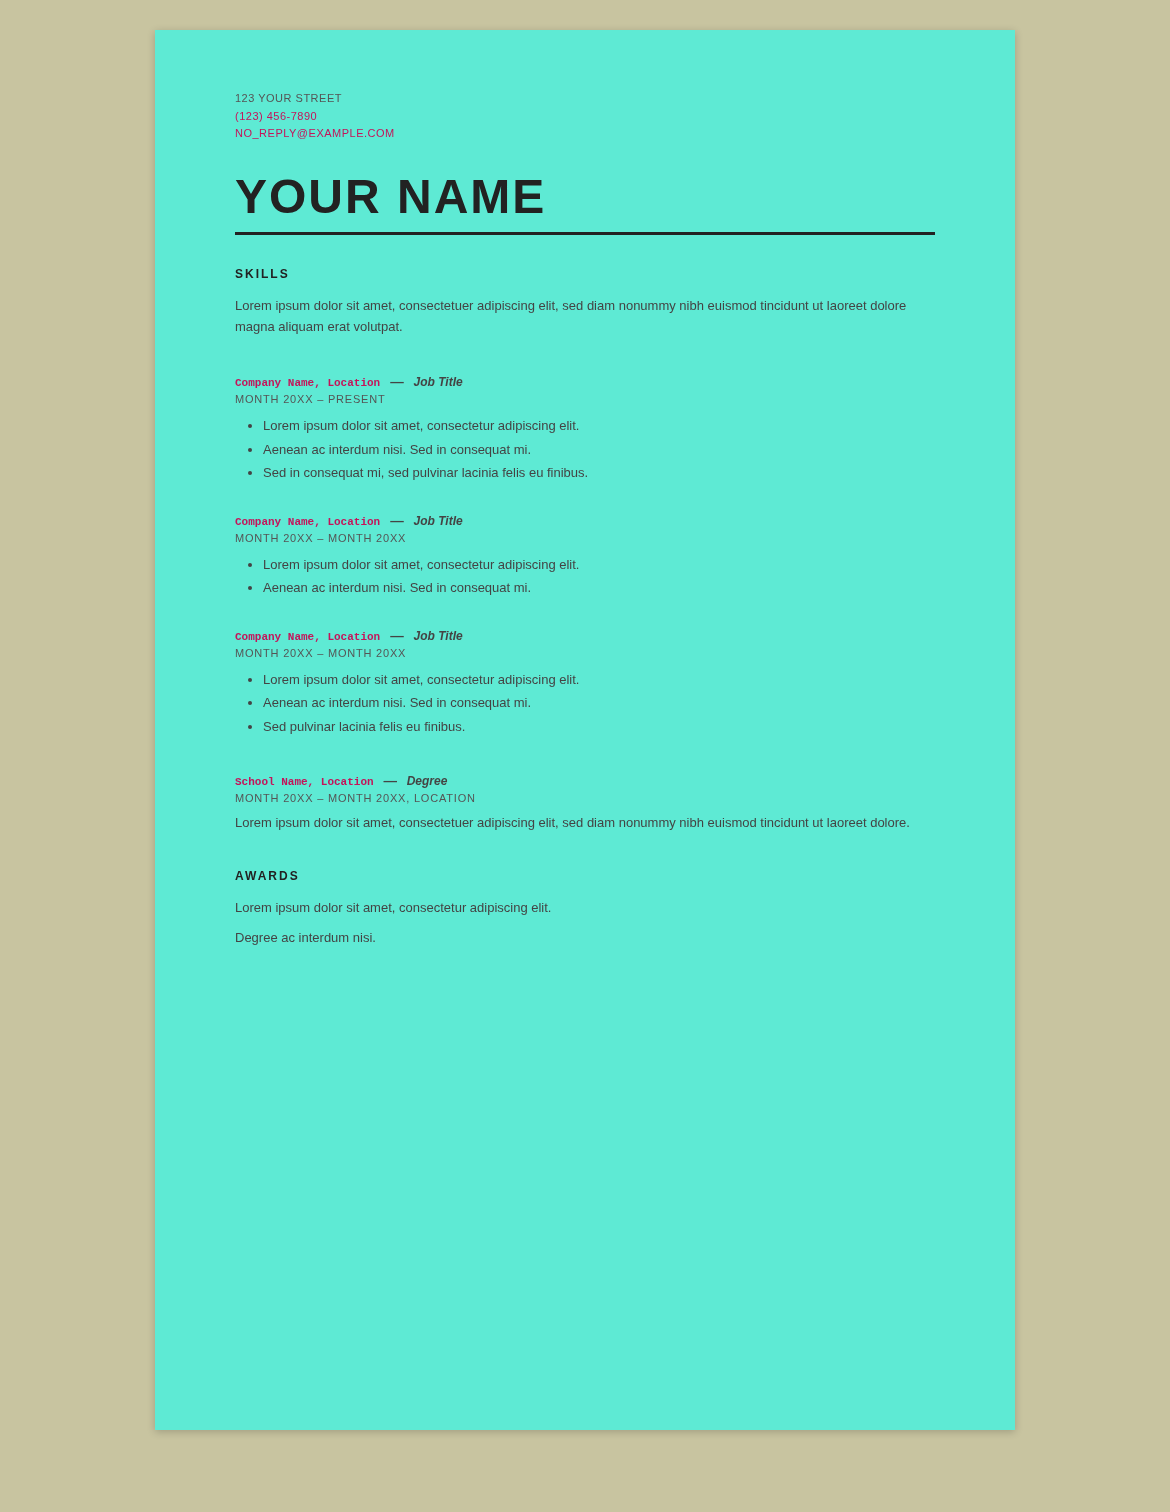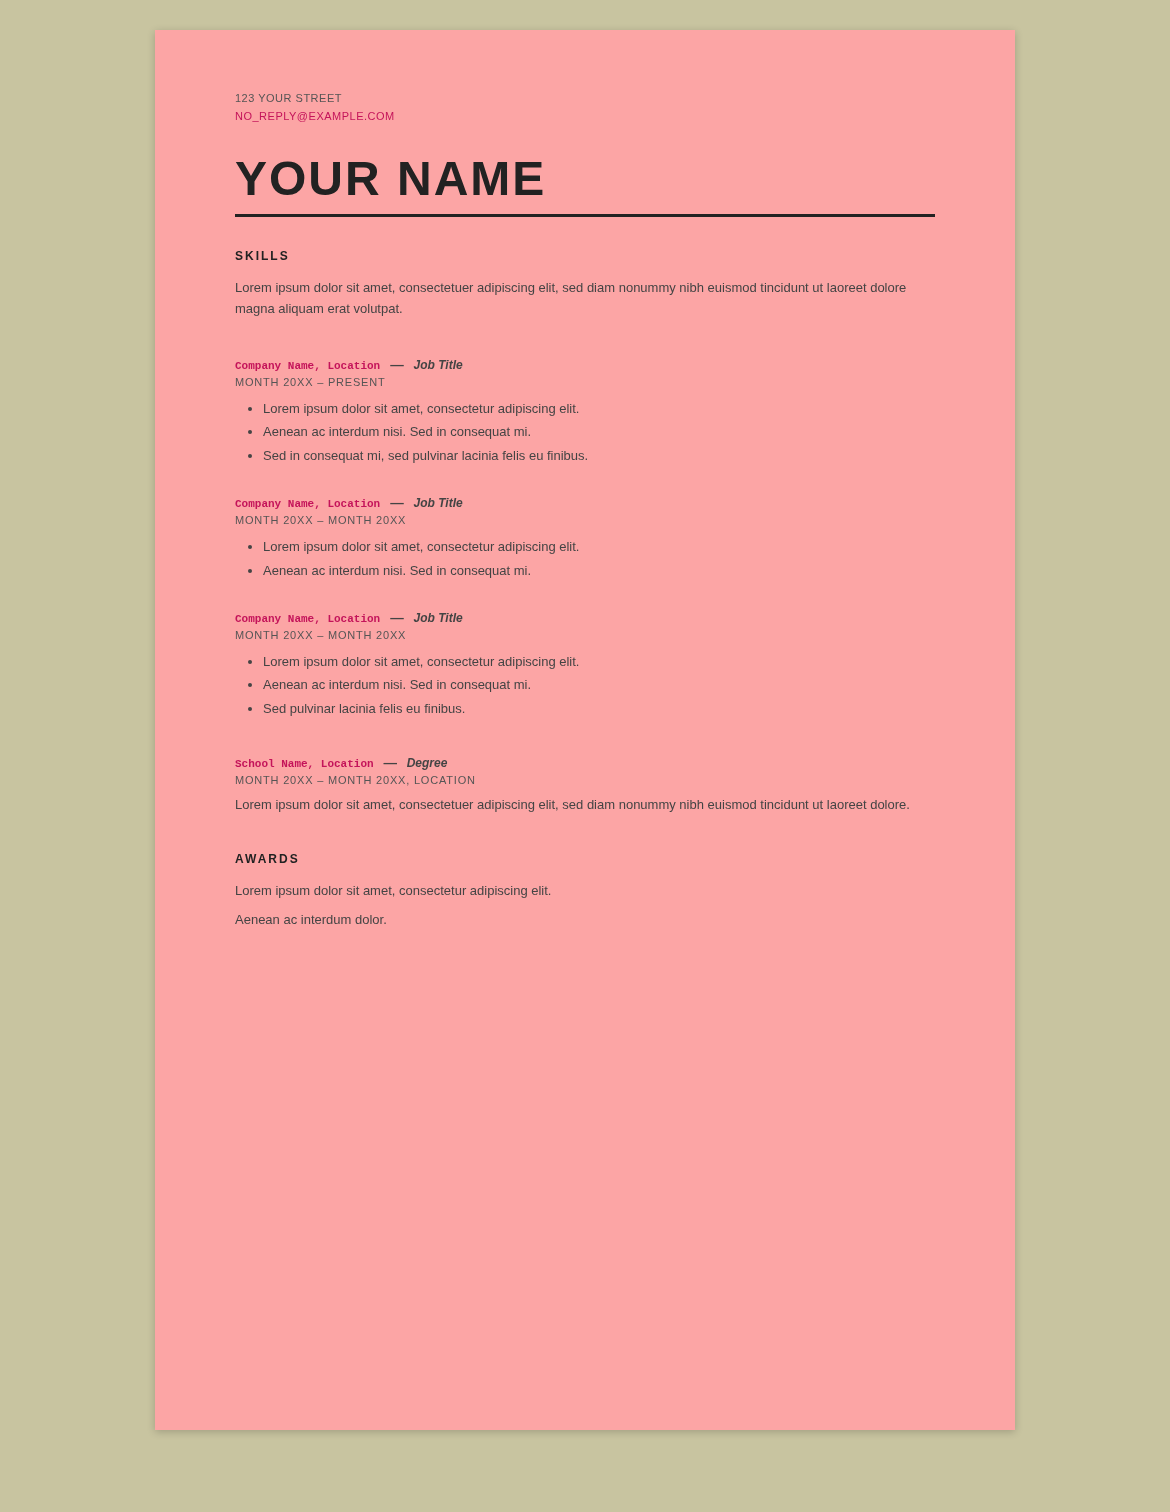--- a/index.html
+++ b/index.html
@@ -12,21 +12,21 @@
       background: #c8c4a0;
       display: flex;
       justify-content: center;
       align-items: flex-start;
       min-height: 100vh;
       padding: 30px 20px;
       font-family: Arial, sans-serif;
     }
 
     .page {
-      background: #fca5a5;
+      background: #5eead4;
       width: 860px;
       min-height: 1400px;
       padding: 60px 80px 80px 80px;
       box-shadow: 0 2px 8px rgba(0,0,0,0.2);
     }
 
     .contact-block {
       margin-bottom: 28px;
     }
 
@@ -160,20 +160,21 @@
       margin-bottom: 8px;
     }
   </style>
 </head>
 <body>
 
 <div class="page">
 
   <div class="contact-block">
     <div class="contact-line">123 YOUR STREET</div>
+    <span class="contact-link">(123) 456-7890</span>
     <span class="contact-link">NO_REPLY@EXAMPLE.COM</span>
   </div>
 
   <div class="name-block">
     <h1 class="name-heading">YOUR NAME</h1>
   </div>
 
   <hr class="divider">
 
   <div class="section">
@@ -234,16 +235,16 @@
         <span class="job-title">Degree</span>
       </div>
       <div class="edu-dates">MONTH 20XX – MONTH 20XX, LOCATION</div>
       <p class="section-text">Lorem ipsum dolor sit amet, consectetuer adipiscing elit, sed diam nonummy nibh euismod tincidunt ut laoreet dolore.</p>
     </div>
   </div>
 
   <div class="section">
     <div class="section-title">AWARDS</div>
     <p class="awards-text">Lorem ipsum dolor sit amet, consectetur adipiscing elit.</p>
-    <p class="awards-text">Aenean ac interdum dolor.</p>
+    <p class="awards-text">Degree ac interdum nisi.</p>
   </div>
 
 </div>
 
 </body></html>

